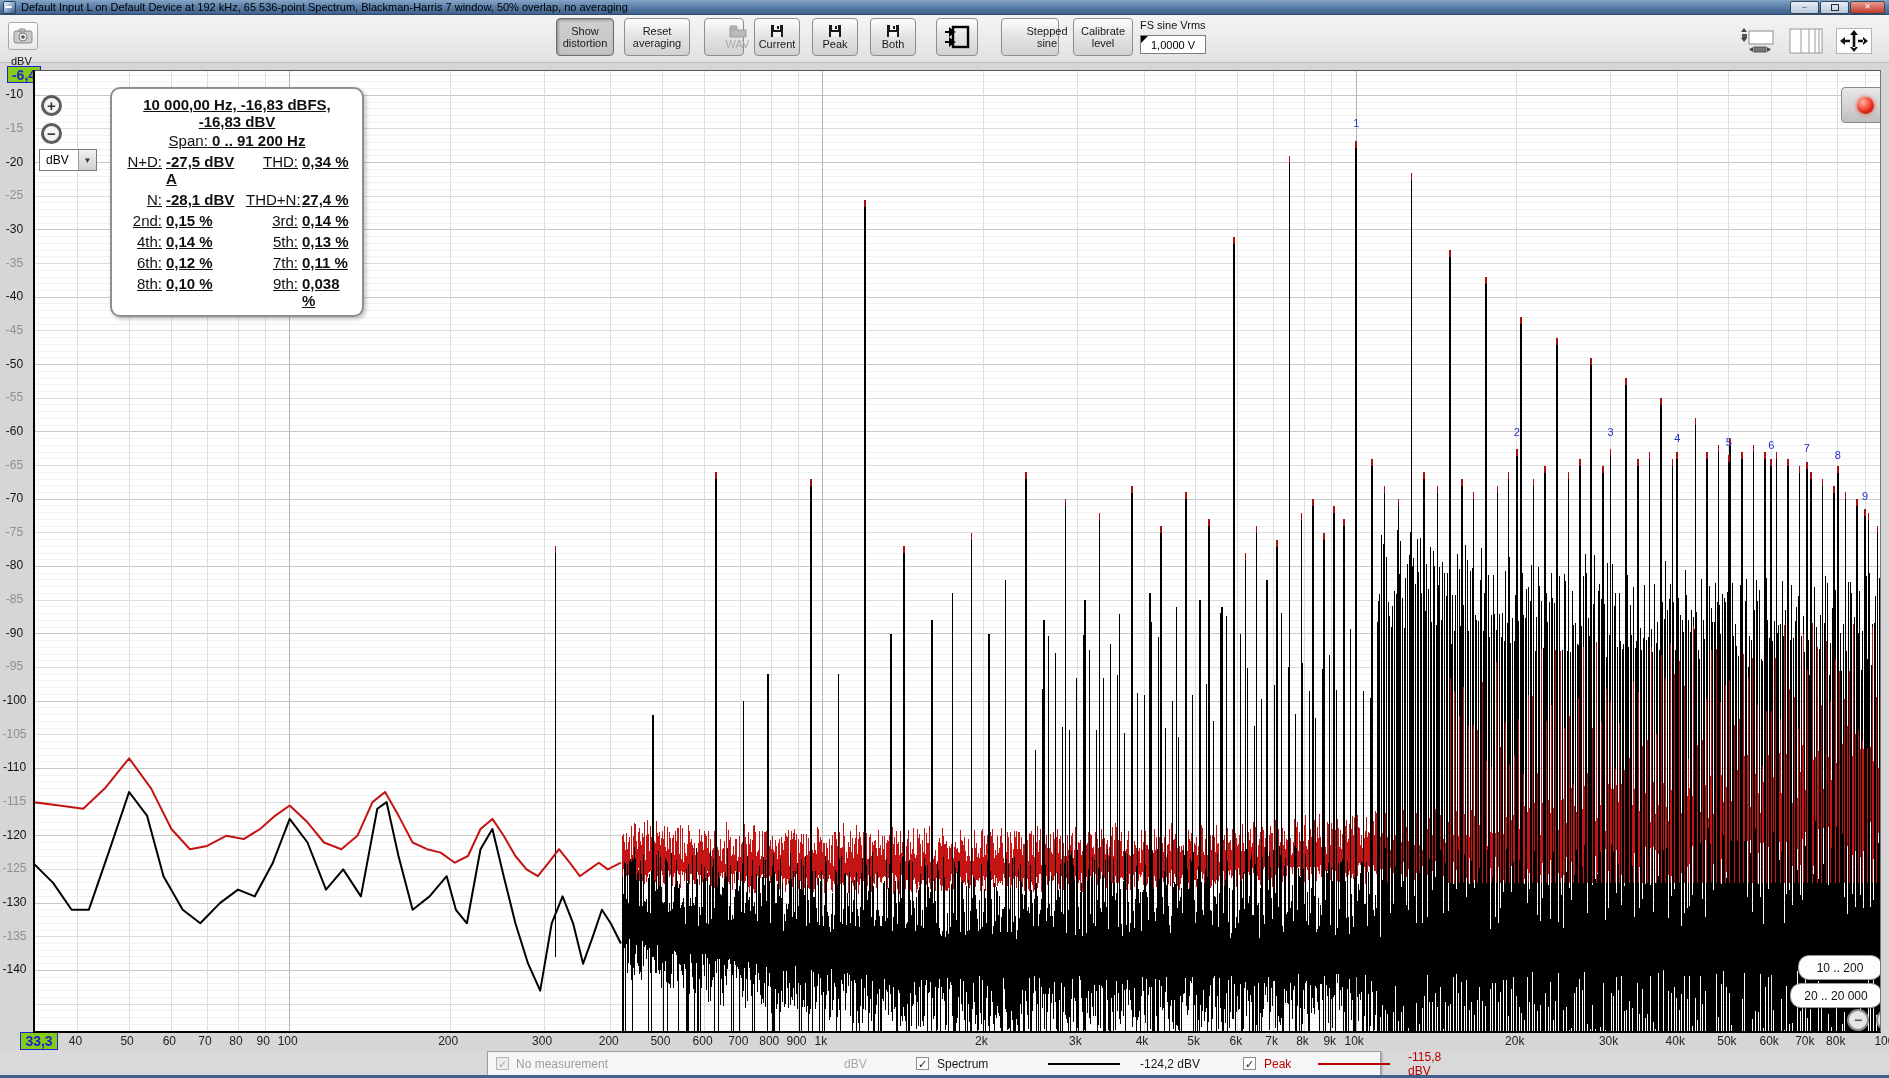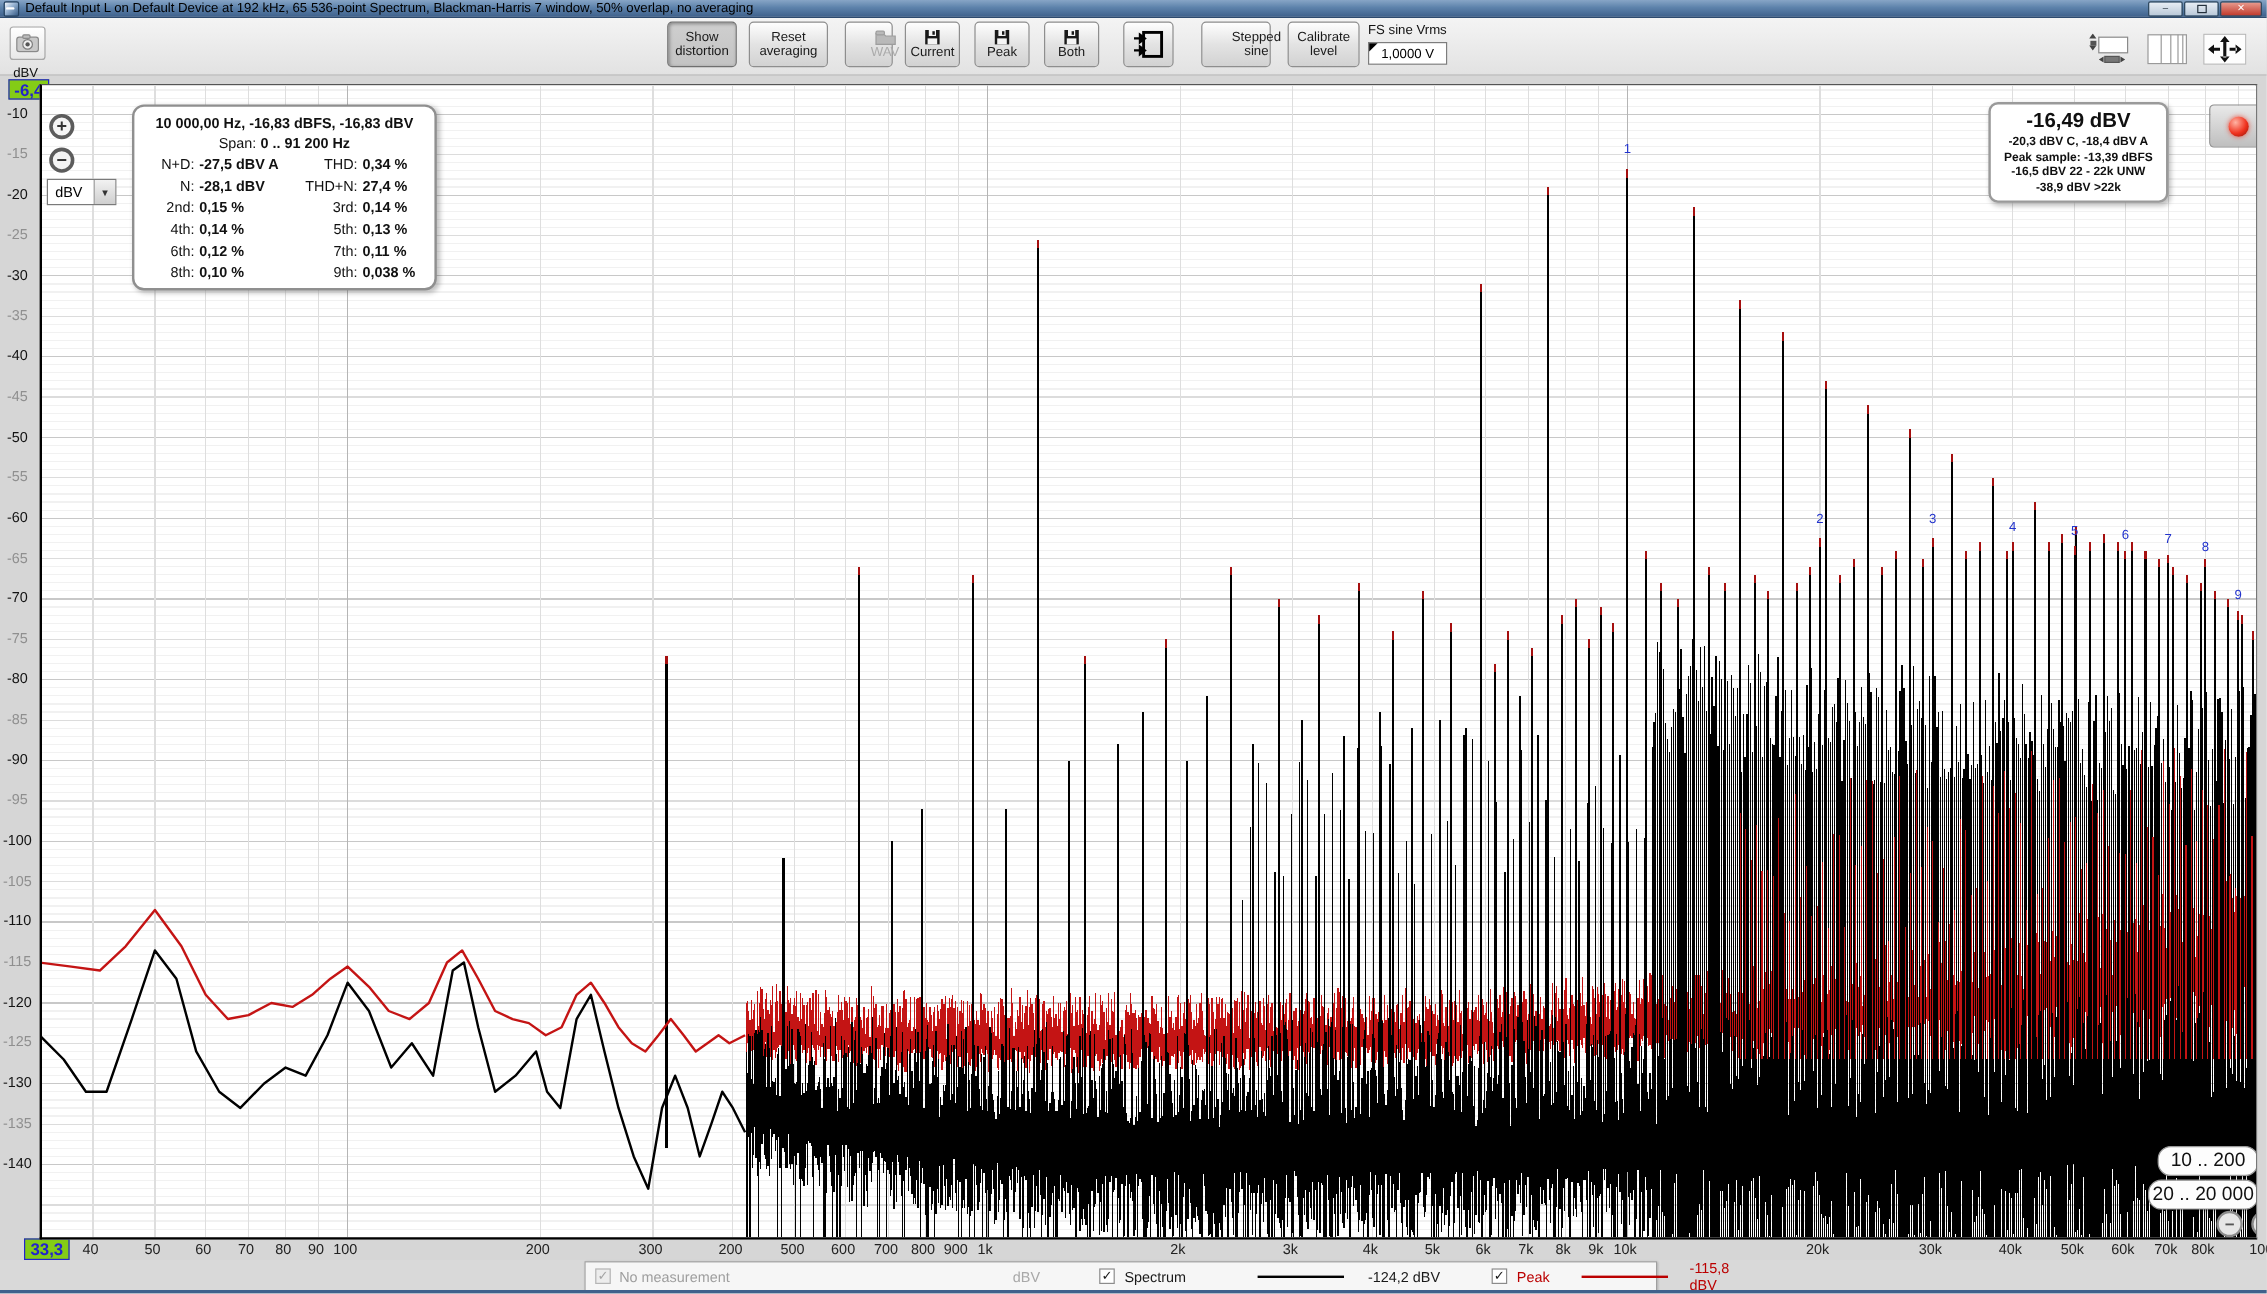--- a/index.html
+++ b/index.html
@@ -55,36 +55,36 @@
     display:flex;align-items:center;justify-content:center;font-weight:bold;}
   
   .zoombtn{position:absolute;width:21px;height:21px;border-radius:50%;border:3px solid #5c5c5c;background:#f4f4f4;
     color:#333;font-size:15px;line-height:15px;display:flex;align-items:center;justify-content:center;box-sizing:border-box;font-weight:bold;}
   .unit-dd{position:absolute;left:4px;top:78px;width:56px;height:20px;border:1px solid #7a7a7a;background:#fff;
     display:flex;align-items:center;font-size:12px;}
   .unit-dd .txt{flex:1;padding-left:6px;}
   .unit-dd .arrow{width:17px;height:100%;background:linear-gradient(#f2f2f2,#cfcfcf);border-left:1px solid #9a9a9a;
     display:flex;align-items:center;justify-content:center;font-size:8px;color:#333;}
   .infobox{position:absolute;left:75px;top:16px;width:254px;border:2px solid #8f8f8f;border-radius:10px;background:#fff;
-    box-shadow:2px 2px 4px rgba(0,0,0,.25);font-size:12px;color:#111;padding:5px 8px 6px;box-sizing:border-box;}
+    box-shadow:2px 2px 4px rgba(0,0,0,.25);font-size:15px;color:#111;padding:5px 8px 6px;box-sizing:border-box;text-decoration:underline;}
   .infobox .c{text-align:center;margin:2px 0;}
   .infobox b{font-weight:bold;}
   .ib-grid{display:grid;grid-template-columns:42px 76px 52px auto;column-gap:4px;row-gap:4px;margin-top:4px;}
   .ib-grid .lab{text-align:right;}
   .levelbox{position:absolute;left:1622px;top:14px;width:150px;border:2px solid #9a9a9a;border-radius:8px;background:#fff;
     box-shadow:2px 2px 4px rgba(0,0,0,.25);text-align:center;color:#101010;padding:3px 2px 4px;box-sizing:border-box;}
   .levelbox .big{font-size:17px;font-weight:bold;margin:1px 0 2px;}
   .levelbox .sm{font-size:10px;font-weight:bold;line-height:12.5px;}
   .recbtn{position:absolute;left:1806px;top:16px;width:46px;height:34px;border:1px solid #8a8a8a;border-radius:4px;
     background:linear-gradient(#e9e9e9,#bfbfbf);display:flex;align-items:center;justify-content:center;}
   .recorb{width:17px;height:17px;border-radius:50%;
     background:radial-gradient(circle at 35% 30%,#ffb3a3,#f0331f 55%,#8f0d00 100%);
     box-shadow:0 0 4px rgba(240,50,30,.8);}
   .rangebtn{position:absolute;height:23px;border:1px solid #9a9a9a;border-radius:11px;background:#fdfdfd;
-    font-size:16px;color:#111;display:flex;align-items:center;justify-content:center;box-shadow:1px 1px 2px rgba(0,0,0,.4);}
+    font-size:12px;color:#111;display:flex;align-items:center;justify-content:center;box-shadow:1px 1px 2px rgba(0,0,0,.4);}
   .pm-round{position:absolute;width:22px;height:22px;border-radius:50%;border:2px solid #8b8b8b;background:#e6e6e6;
     color:#555;font-size:14px;font-weight:bold;display:flex;align-items:center;justify-content:center;box-sizing:border-box;}
   
   .statusbar{position:absolute;left:0;top:1050px;width:1889px;height:25px;background:#d9d9d9;}
   .statuspanel{position:absolute;left:487px;top:1px;width:892px;height:23px;background:#f6f6f6;
     border:1px solid #9f9f9f;box-shadow:1px 1px 2px rgba(0,0,0,.3);}
   .sp-item{position:absolute;top:0;height:23px;display:flex;align-items:center;font-size:12px;color:#1a1a1a;}
   .cb{width:13px;height:13px;border:1px solid #8b8b8b;background:#fff;font-size:11px;line-height:12px;
     text-align:center;color:#1a1a1a;display:inline-block;box-sizing:border-box;}
   .cb.gray{background:#ededed;color:#a5a5a5;border-color:#b5b5b5;}
@@ -331,27 +331,20 @@
         <div class="val"><b>0,12 %</b></div>
         <div class="lab">7th:</div>
         <div class="val"><b>0,11 %</b></div>
         <div class="lab">8th:</div>
         <div class="val"><b>0,10 %</b></div>
         <div class="lab">9th:</div>
         <div class="val"><b>0,038 %</b></div>
       </div>
   </div>
 
-  <div class="levelbox">
-    <div class="big">-16,49 dBV</div>
-    <div class="sm">-20,3 dBV C, -18,4 dBV A</div>
-    <div class="sm">Peak sample: -13,39 dBFS</div>
-    <div class="sm">-16,5 dBV 22 - 22k UNW</div>
-    <div class="sm">-38,9 dBV &gt;22k</div>
-  </div>
 
   <div class="recbtn">
       <div class="recorb"></div>
     </div>
 
   <div class="rangebtn" style="left:1763px;top:884px;width:82px;">10 .. 200</div>
   <div class="rangebtn" style="left:1755px;top:912px;width:90px;">20 .. 20 000</div>
   <div class="pm-round" style="left:1812px;top:938px;">−</div>
   <div class="pm-round" style="left:1841px;top:938px;">+</div>
 </div>

